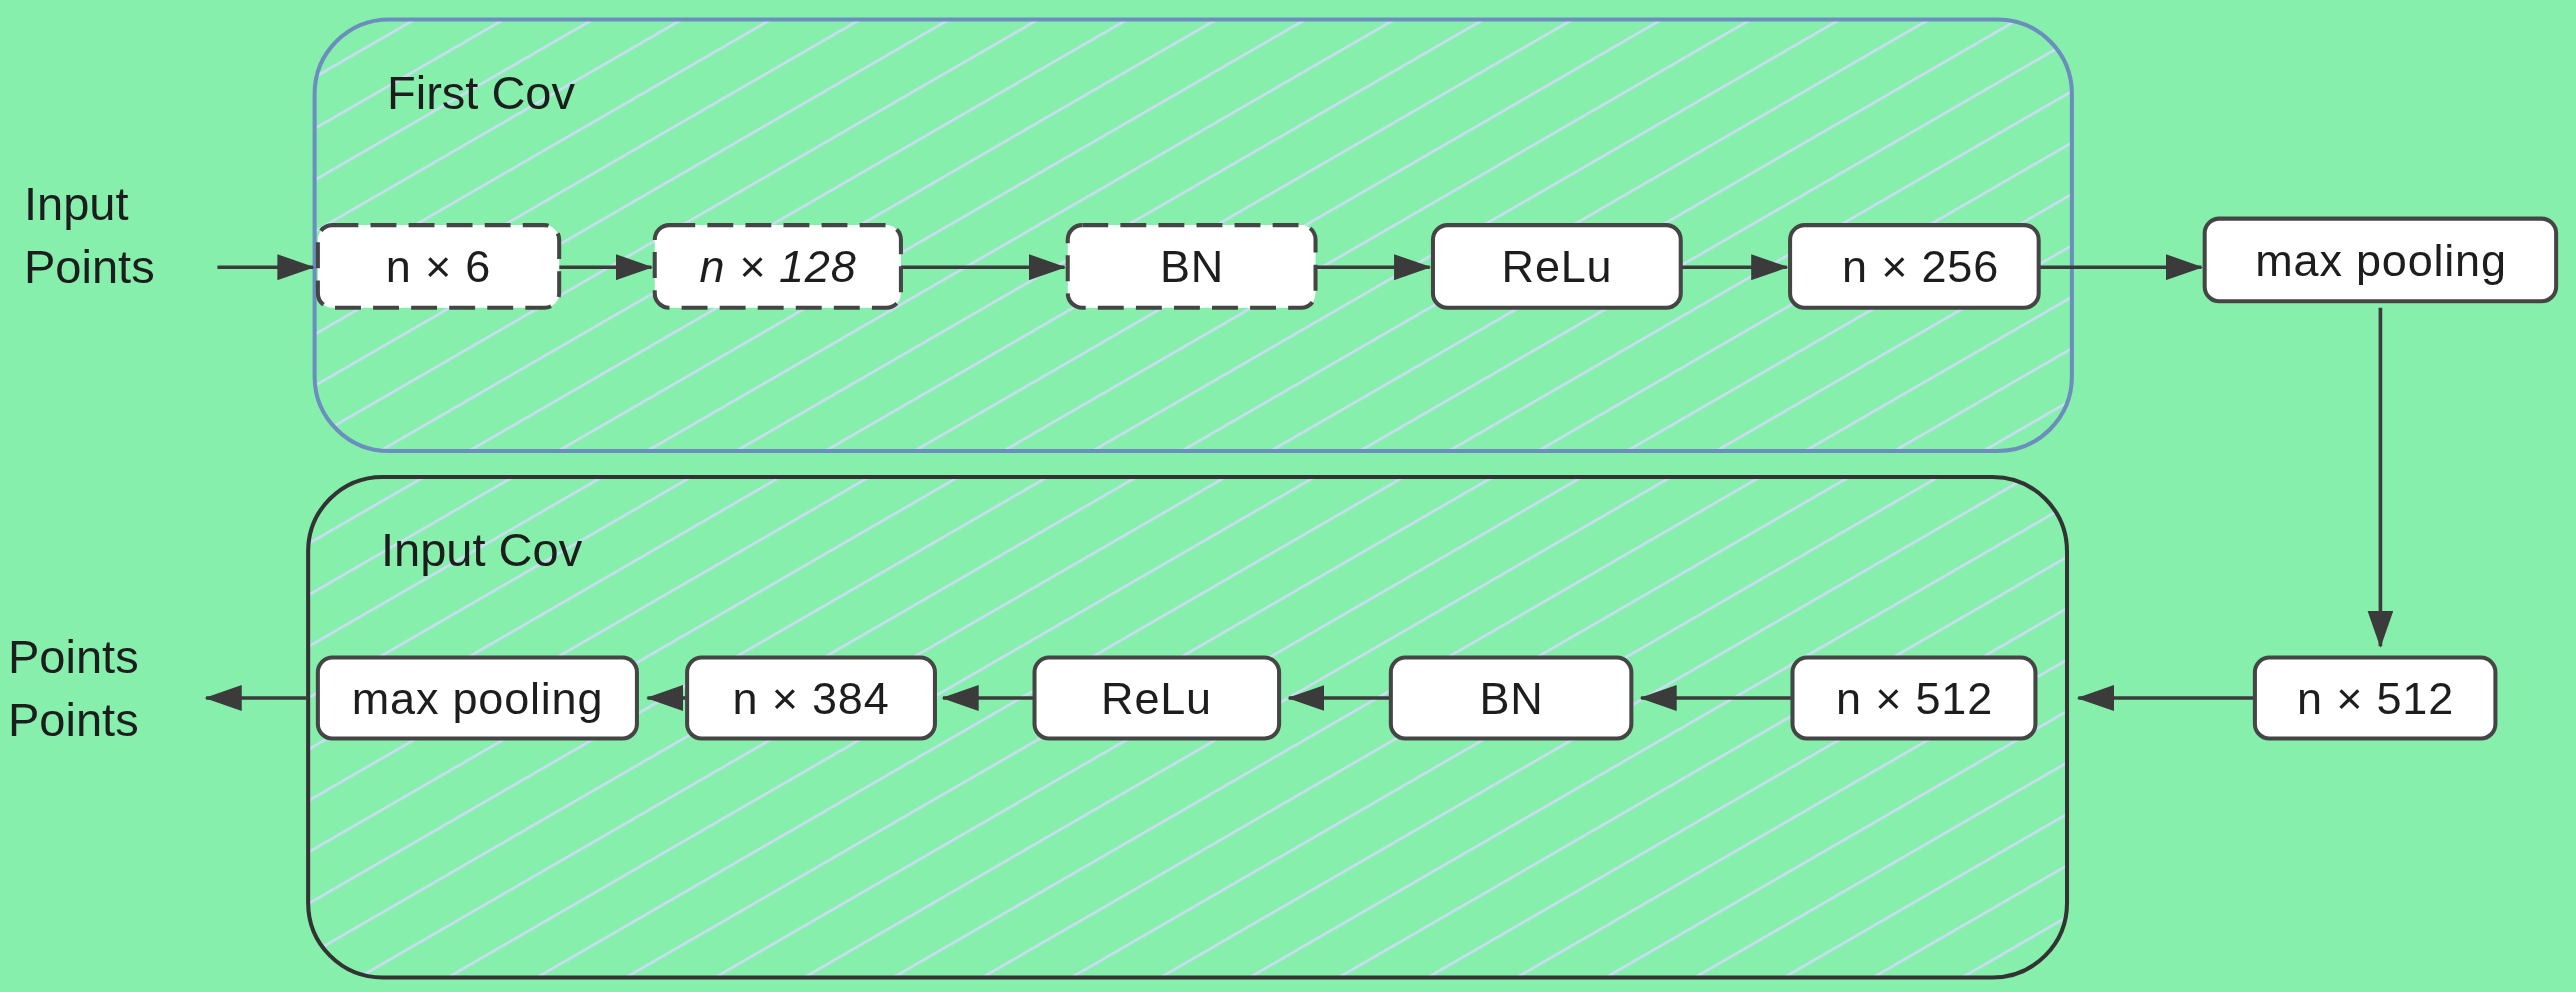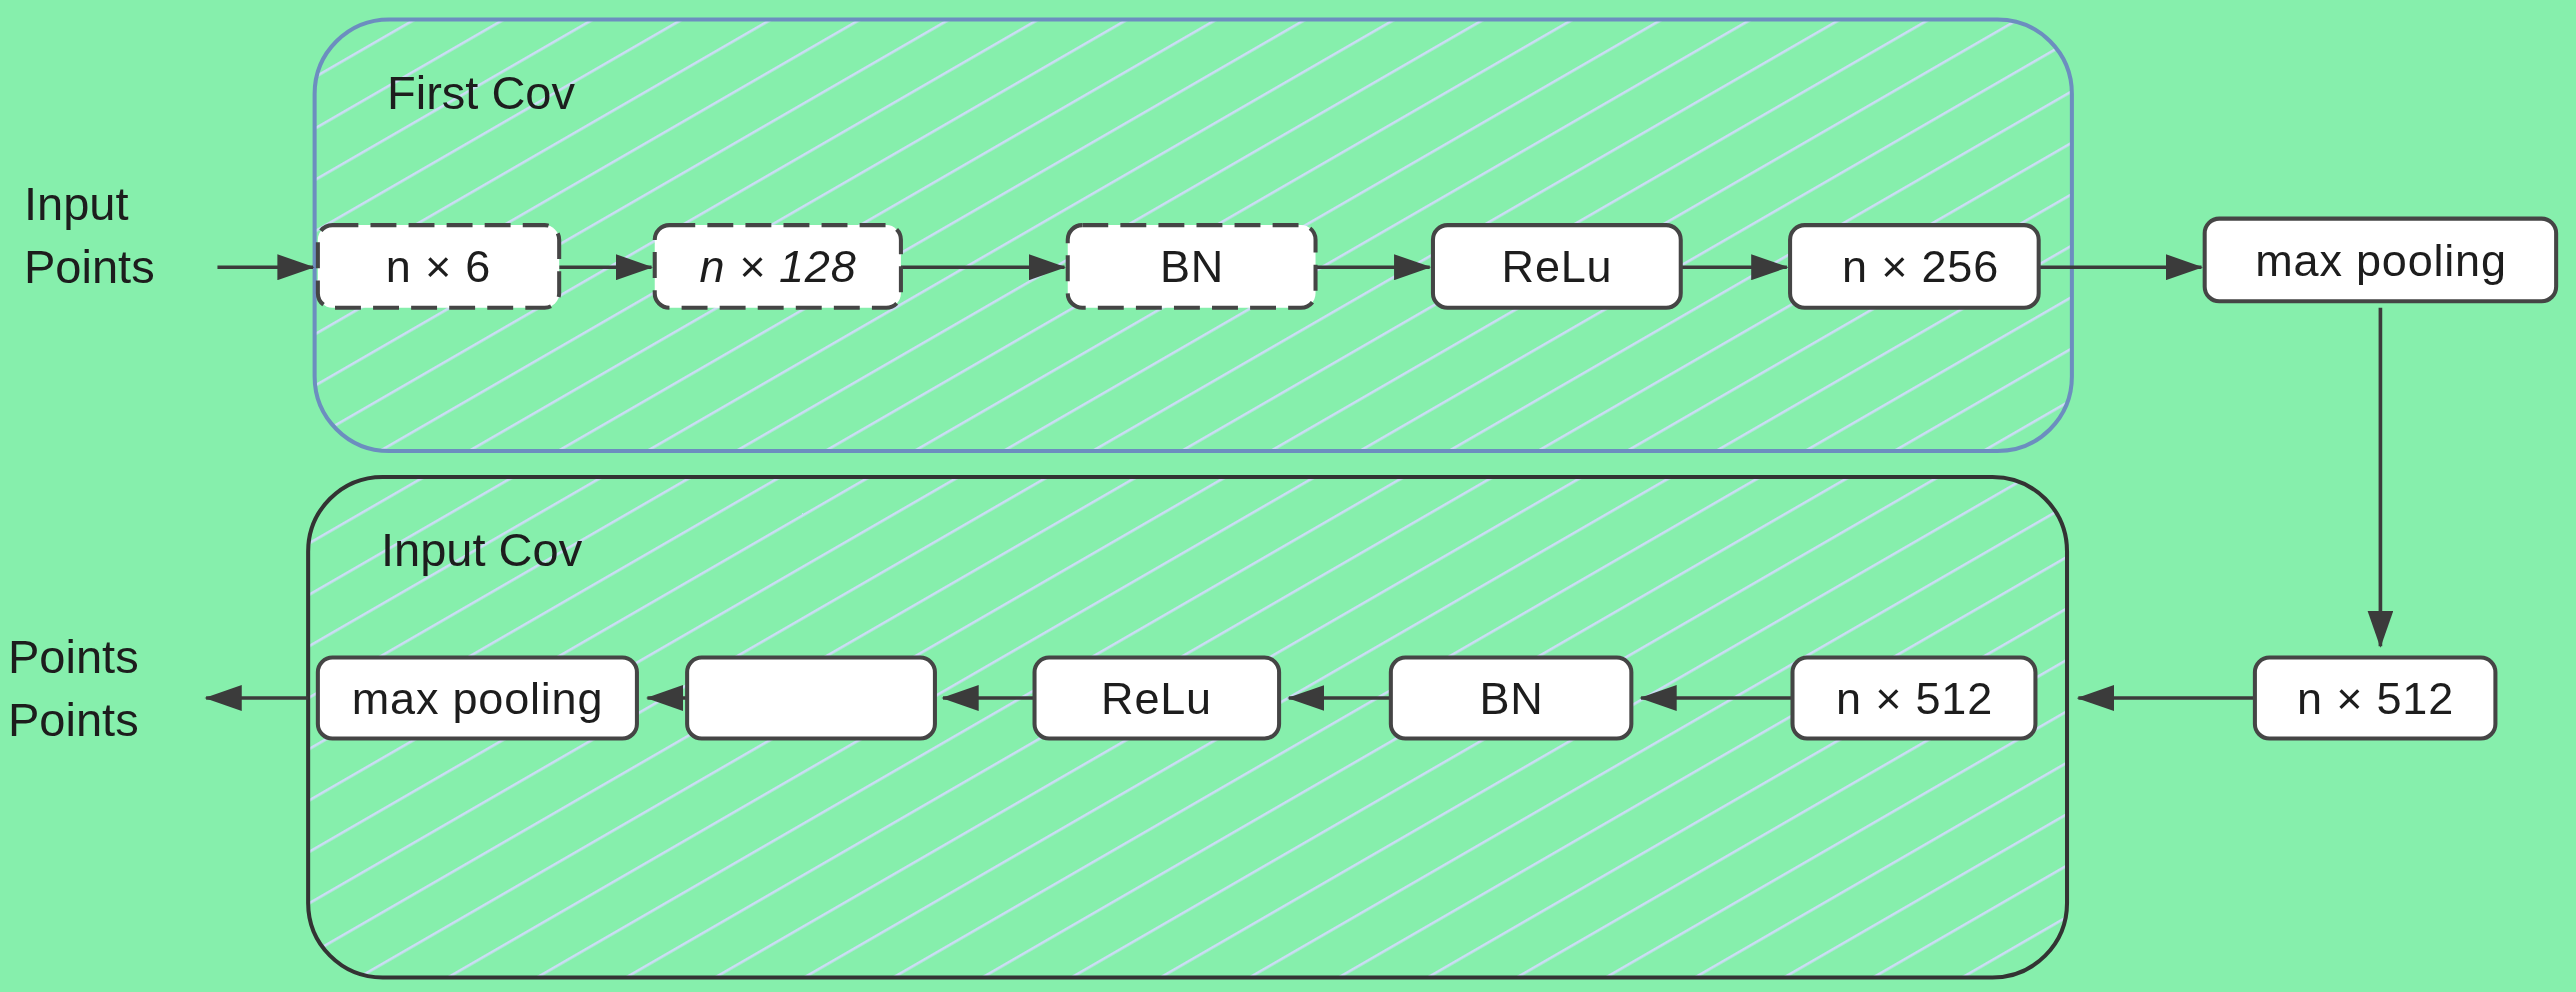--- a/index.html
+++ b/index.html
@@ -113,19 +113,20 @@
   </div>
 
   <div class="node-text" style="left:318px;  top:225px; width:241px; height:83px;">n × 6</div>
   <div class="node-text" style="left:655px;  top:225px; width:246px; height:83px;font-style:italic;">n × 128</div>
   <div class="node-text" style="left:1068px; top:225px; width:248px; height:83px;">BN</div>
   <div class="node-text" style="left:1433px; top:225px; width:248px; height:83px;">ReLu</div>
   <div class="node-text" style="left:1796px; top:225px; width:249px; height:83px;">n × 256</div>
   <div class="node-text" style="left:2205px; top:219px; width:352px; height:83px;">max pooling</div>
 
   <div class="node-text" style="left:318px;  top:658px; width:319px; height:81px;">max pooling</div>
+  <div class="node-text" style="left:687px;  top:658px; width:248px; height:81px;">n × 384</div>
   <div class="node-text" style="left:1034px; top:658px; width:245px; height:81px;">ReLu</div>
   <div class="node-text" style="left:1391px; top:658px; width:241px; height:81px;">BN</div>
   <div class="node-text" style="left:1793px; top:658px; width:243px; height:81px;">n × 512</div>
   <div class="node-text" style="left:2255px; top:658px; width:241px; height:81px;">n × 512</div>
 
 </div>
 
 
 </body></html>

